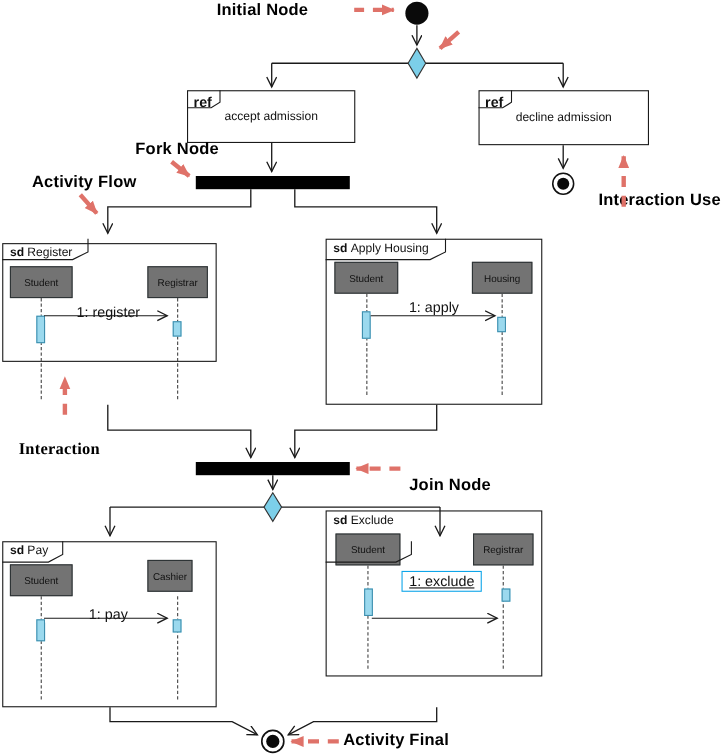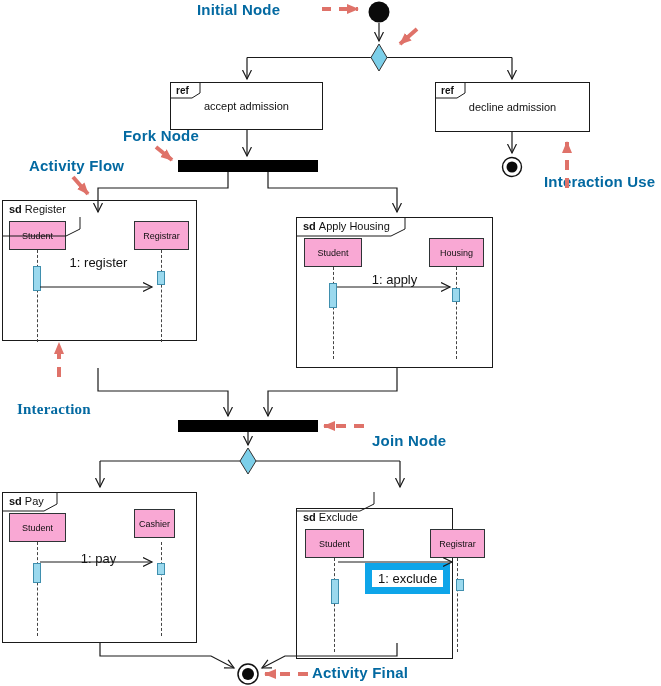--- a/index.html
+++ b/index.html
@@ -5,51 +5,51 @@
   html,body{margin:0;padding:0;background:#fff;}
   body{width:661px;height:686px;overflow:hidden;position:relative;
        font-family:"Liberation Sans","DejaVu Sans",sans-serif;}
   #canvas{position:absolute;left:0;top:0;width:661px;height:686px;background:#fff;}
   svg.overlay{position:absolute;left:0;top:0;z-index:10;pointer-events:none;}
 
   .frame{position:absolute;border:1px solid #1a1a1a;background:#fff;box-sizing:border-box;}
   .tab-text{position:absolute;left:6px;top:2px;font-size:11px;color:#111;white-space:nowrap;z-index:5;}
   .tab-text .tag{font-weight:bold;}
   .tab-text .ttl{margin-left:3px;}
-  .ref-tag{position:absolute;left:5px;top:2px;font-size:10px;font-weight:bold;color:#111;z-index:5;}
+  .ref-tag{position:absolute;left:5px;top:2px;font-size:13px;font-weight:bold;color:#111;z-index:5;}
   .ref-body{position:absolute;left:0;top:0;width:100%;height:100%;display:flex;
             align-items:center;justify-content:center;font-size:11px;color:#111;}
 
-  .head{position:absolute;background:#f9a8d4;border:1px solid #2e3436;box-sizing:border-box;
+  .head{position:absolute;background:#737373;border:1px solid #2e3436;box-sizing:border-box;
         display:flex;align-items:center;justify-content:center;font-size:9px;color:#111;}
   .lifeline{position:absolute;width:0;border-left:1px dashed #444;}
   .activation{position:absolute;width:8px;background:#9BD9EE;border:1px solid #3f8fae;box-sizing:border-box;}
   .msg-label{position:absolute;font-size:13px;color:#111;text-align:center;background:#fff;
              white-space:nowrap;z-index:4;}
-  .msg-label.boxed{border:7px solid #0ea5e9;padding:1px 6px;}
+  .msg-label.boxed{border:1px solid #0ea5e9;padding:1px 6px;text-decoration:underline;}
 
-  .ann{position:absolute;font-size:15px;font-weight:bold;color:#0369a1;white-space:nowrap;z-index:6;
+  .ann{position:absolute;font-size:15px;font-weight:bold;color:#000000;white-space:nowrap;z-index:6;
        letter-spacing:0.2px;}
 </style>
 </head>
 <body>
 
 <div id="canvas">
 
   <div class="frame" style="left:170px;top:82px;width:153px;height:48px;">
     <span class="ref-tag">ref</span>
     <div class="ref-body">accept admission</div>
   </div>
 
   <div class="frame" style="left:435px;top:82px;width:155px;height:50px;">
     <span class="ref-tag">ref</span>
     <div class="ref-body">decline admission</div>
   </div>
 
-  <div class="frame" style="left:2px;top:200px;width:195px;height:141px;">
+  <div class="frame" style="left:2px;top:221px;width:195px;height:108px;">
     <div class="tab-text">
       <span class="tag">sd</span><span class="ttl">Register</span>
     </div>
     <div class="lifeline" style="left:34px;top:49px;height:92px;"></div>
     <div class="lifeline" style="left:158px;top:49px;height:92px;"></div>
     <div class="head" style="left:6px;top:20px;width:57px;height:29px;">Student</div>
     <div class="head" style="left:131px;top:20px;width:55px;height:29px;">Registrar</div>
     <div class="activation" style="left:30px;top:65px;height:25px;"></div>
     <div class="activation" style="left:154px;top:70px;height:14px;"></div>
     <div class="msg-label" style="left:38px;top:54px;width:115px;">1: register</div>
@@ -74,21 +74,21 @@
     </div>
     <div class="lifeline" style="left:34px;top:49px;height:94px;"></div>
     <div class="lifeline" style="left:158px;top:49px;height:94px;"></div>
     <div class="head" style="left:6px;top:20px;width:57px;height:29px;">Student</div>
     <div class="head" style="left:131px;top:16px;width:41px;height:29px;">Cashier</div>
     <div class="activation" style="left:30px;top:70px;height:20px;"></div>
     <div class="activation" style="left:154px;top:70px;height:12px;"></div>
     <div class="msg-label" style="left:38px;top:58px;width:115px;">1: pay</div>
   </div>
 
-  <div class="frame" style="left:296px;top:508px;width:157px;height:151px;">
+  <div class="frame" style="left:296px;top:464px;width:197px;height:151px;">
     <div class="tab-text">
       <span class="tag">sd</span><span class="ttl">Exclude</span>
     </div>
     <div class="lifeline" style="left:37px;top:49px;height:94px;"></div>
     <div class="lifeline" style="left:160px;top:49px;height:94px;"></div>
     <div class="head" style="left:8px;top:20px;width:59px;height:29px;">Student</div>
     <div class="head" style="left:133px;top:20px;width:55px;height:29px;">Registrar</div>
     <div class="activation" style="left:34px;top:70px;height:25px;"></div>
     <div class="activation" style="left:159px;top:70px;height:12px;"></div>
     <div class="msg-label boxed" style="left:68px;top:54px;">1: exclude</div>

